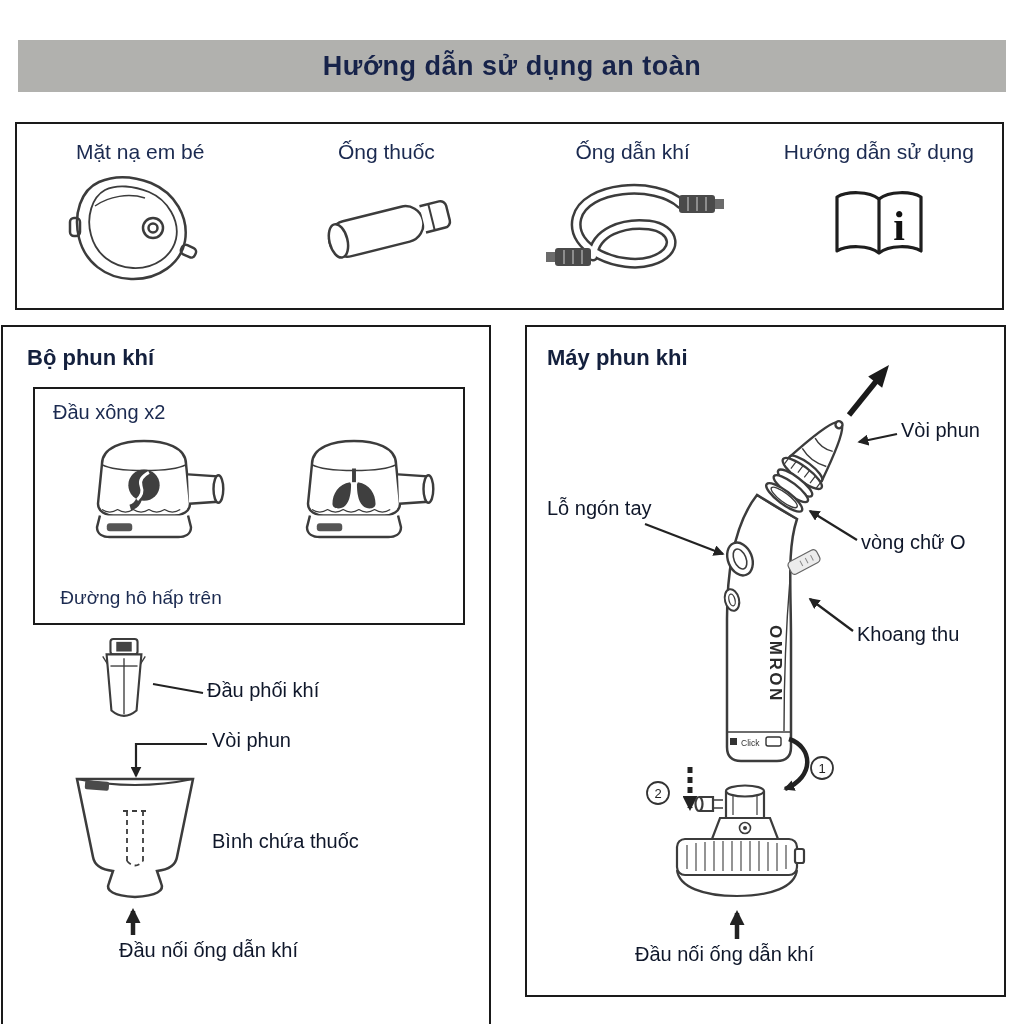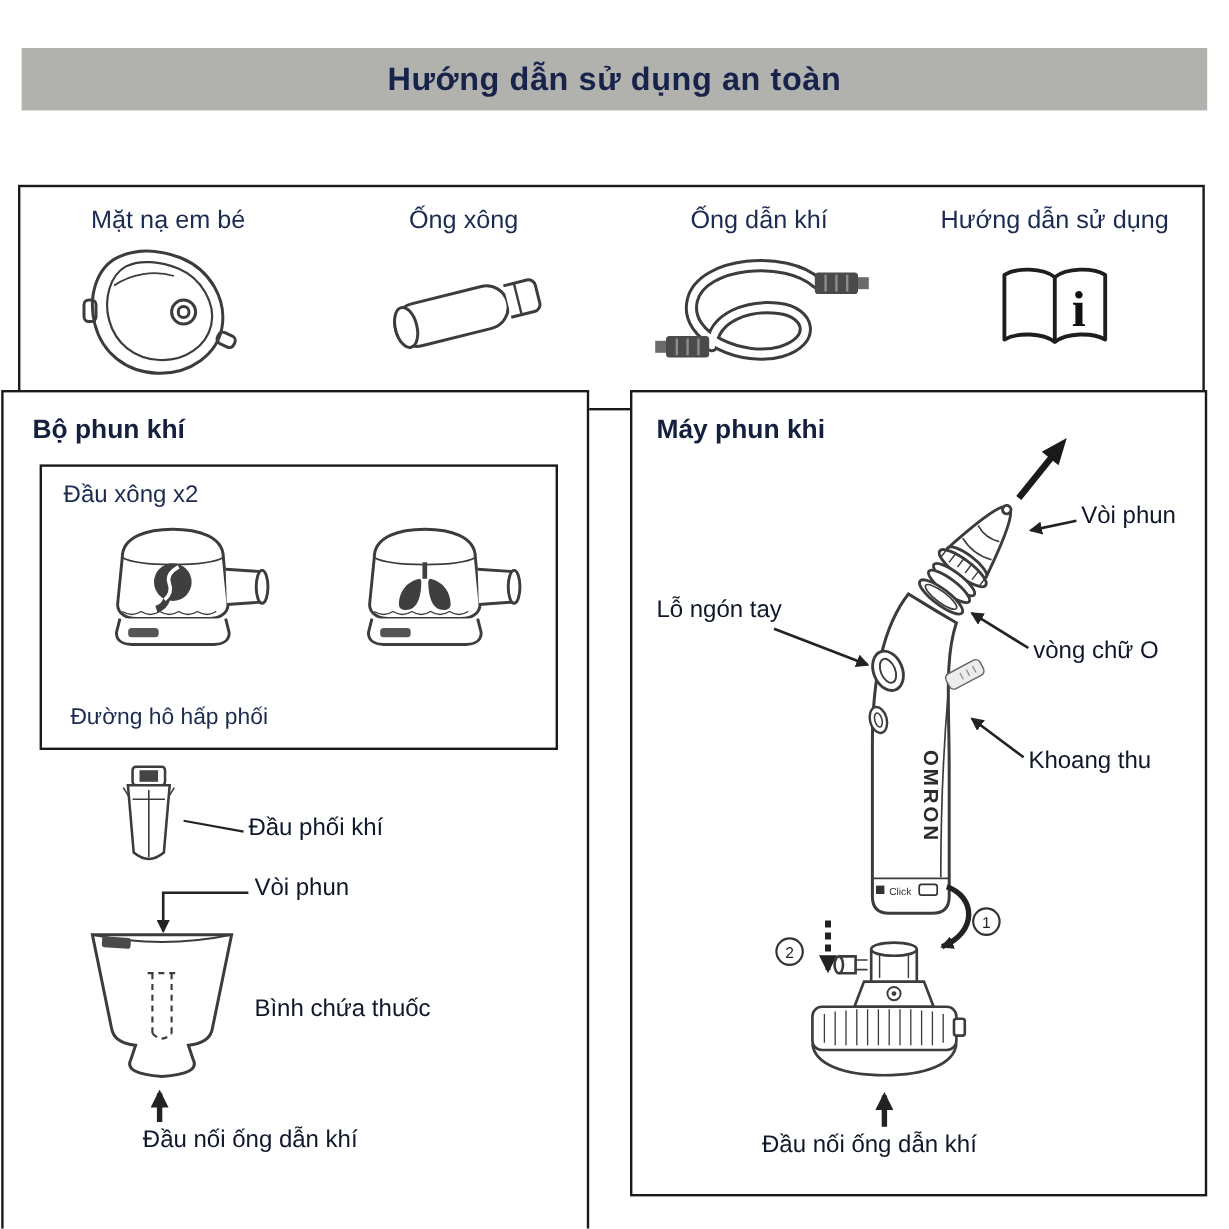--- a/index.html
+++ b/index.html
@@ -2,21 +2,21 @@
 <html><head>
 <meta charset="utf-8">
 <style>
   html,body{margin:0;padding:0;background:#fff;}
   .page{position:relative;width:1024px;height:1024px;background:#fff;overflow:hidden;
         font-family:"Liberation Sans",sans-serif;color:#1b2a50;}
   .header-bar{position:absolute;left:18px;top:40px;width:988px;height:52px;background:#b1b1ae;
         display:flex;align-items:center;justify-content:center;}
   .header-bar h1{margin:0;font-size:27px;font-weight:bold;color:#17234a;letter-spacing:.5px;}
   .panel{position:absolute;border:2px solid #1a1a1a;background:#fff;box-sizing:border-box;}
-  #accessories{left:15px;top:122px;width:989px;height:188px;display:flex;margin-top:32px;}
+  #accessories{left:15px;top:122px;width:989px;height:188px;display:flex;}
   .accessory{flex:1;display:flex;flex-direction:column;align-items:center;padding-top:16px;}
   .accessory-label{font-size:21px;color:#1b2a50;white-space:nowrap;}
   #kit-panel{left:1px;top:325px;width:490px;height:768px;}
   #device-panel{left:525px;top:325px;width:481px;height:672px;}
   .panel-title{position:absolute;font-size:22px;font-weight:bold;color:#14203d;white-space:nowrap;}
   .lbl{position:absolute;font-size:20px;color:#0f172a;white-space:nowrap;}
   .sub-box{position:absolute;left:30px;top:60px;width:432px;height:238px;border:2px solid #1a1a1a;box-sizing:border-box;}
   .sub-box-title{position:absolute;left:18px;top:12px;font-size:20px;color:#1b2a50;white-space:nowrap;}
   .head-label{position:absolute;top:198px;font-size:19px;color:#1b2a50;text-align:center;}
   .abs{position:absolute;}
@@ -43,21 +43,21 @@
           <circle cx="88" cy="62" r="10"></circle>
           <circle cx="88" cy="62" r="4.5"></circle>
           <path d="M30,40 C44,30 64,27 80,32" stroke-width="1.5"></path>
           <rect x="5" y="52" width="10" height="18" rx="4"></rect>
           <rect x="116" y="80" width="15" height="10" rx="4" transform="rotate(25 123 85)"></rect>
         </g>
       </svg>
     </div>
 
     <div class="accessory">
-      <div class="accessory-label">Ống xông</div>
+      <div class="accessory-label">Ống thuốc</div>
       <svg width="160" height="102" viewBox="0 0 160 102" style="margin-top:14px">
         <g transform="rotate(-14 80 51)" fill="#fff" stroke="#3c3c3c" stroke-width="2.5">
           <rect x="22" y="33" width="96" height="36" rx="18"></rect>
           <ellipse cx="31" cy="51" rx="9" ry="17"></ellipse>
           <path d="M118,37 h20 a6,6 0 0 1 6,6 v15 a6,6 0 0 1 -6,6 h-20"></path>
           <line x1="127" y1="37" x2="127" y2="64" stroke-width="2"></line>
         </g>
       </svg>
     </div>
 
@@ -124,21 +124,21 @@
           <rect x="57" y="94" width="26" height="8" rx="3" fill="#555" stroke="none"></rect>
           <path d="M52,80 q8,5 16,0 q8,5 16,0 q8,5 16,0 q8,5 16,0 q8,5 16,0" stroke-width="1.2" fill="none"></path>
         </g>
         <g>
           <line x1="95" y1="38" x2="95" y2="52" stroke="#3f3f3f" stroke-width="4"></line>
           <path d="M91,52 C79,54 73,64 73,74 C73,80 82,80 86,76 C91,71 92,62 92,54 Z" fill="#3f3f3f"></path>
           <path d="M99,52 C111,54 117,64 117,74 C117,80 108,80 104,76 C99,71 98,62 98,54 Z" fill="#3f3f3f"></path>
         </g>
       </svg>
 
-      <span class="head-label" style="left:0;width:212px">Đường hô hấp phối</span>
+      <span class="head-label" style="left:0;width:212px">Đường hô hấp trên</span>
     </div>
 
     <svg class="abs" style="left:92px;top:308px" width="58" height="92" viewBox="0 0 60 95">
       <g fill="#fff" stroke="#3c3c3c" stroke-width="2.2">
         <rect x="16" y="4" width="28" height="16" rx="3"></rect>
         <rect x="22" y="7" width="16" height="10" fill="#444" stroke="none"></rect>
         <path d="M12,20 h36 l-5,58 q-13,11 -26,0 z"></path>
         <line x1="30" y1="24" x2="30" y2="82" stroke-width="1.4"></line>
         <path d="M16,32 h28" stroke-width="1.4"></path>
         <path d="M8,22 l5,8 M52,22 l-5,8" stroke-width="1.4"></path>

